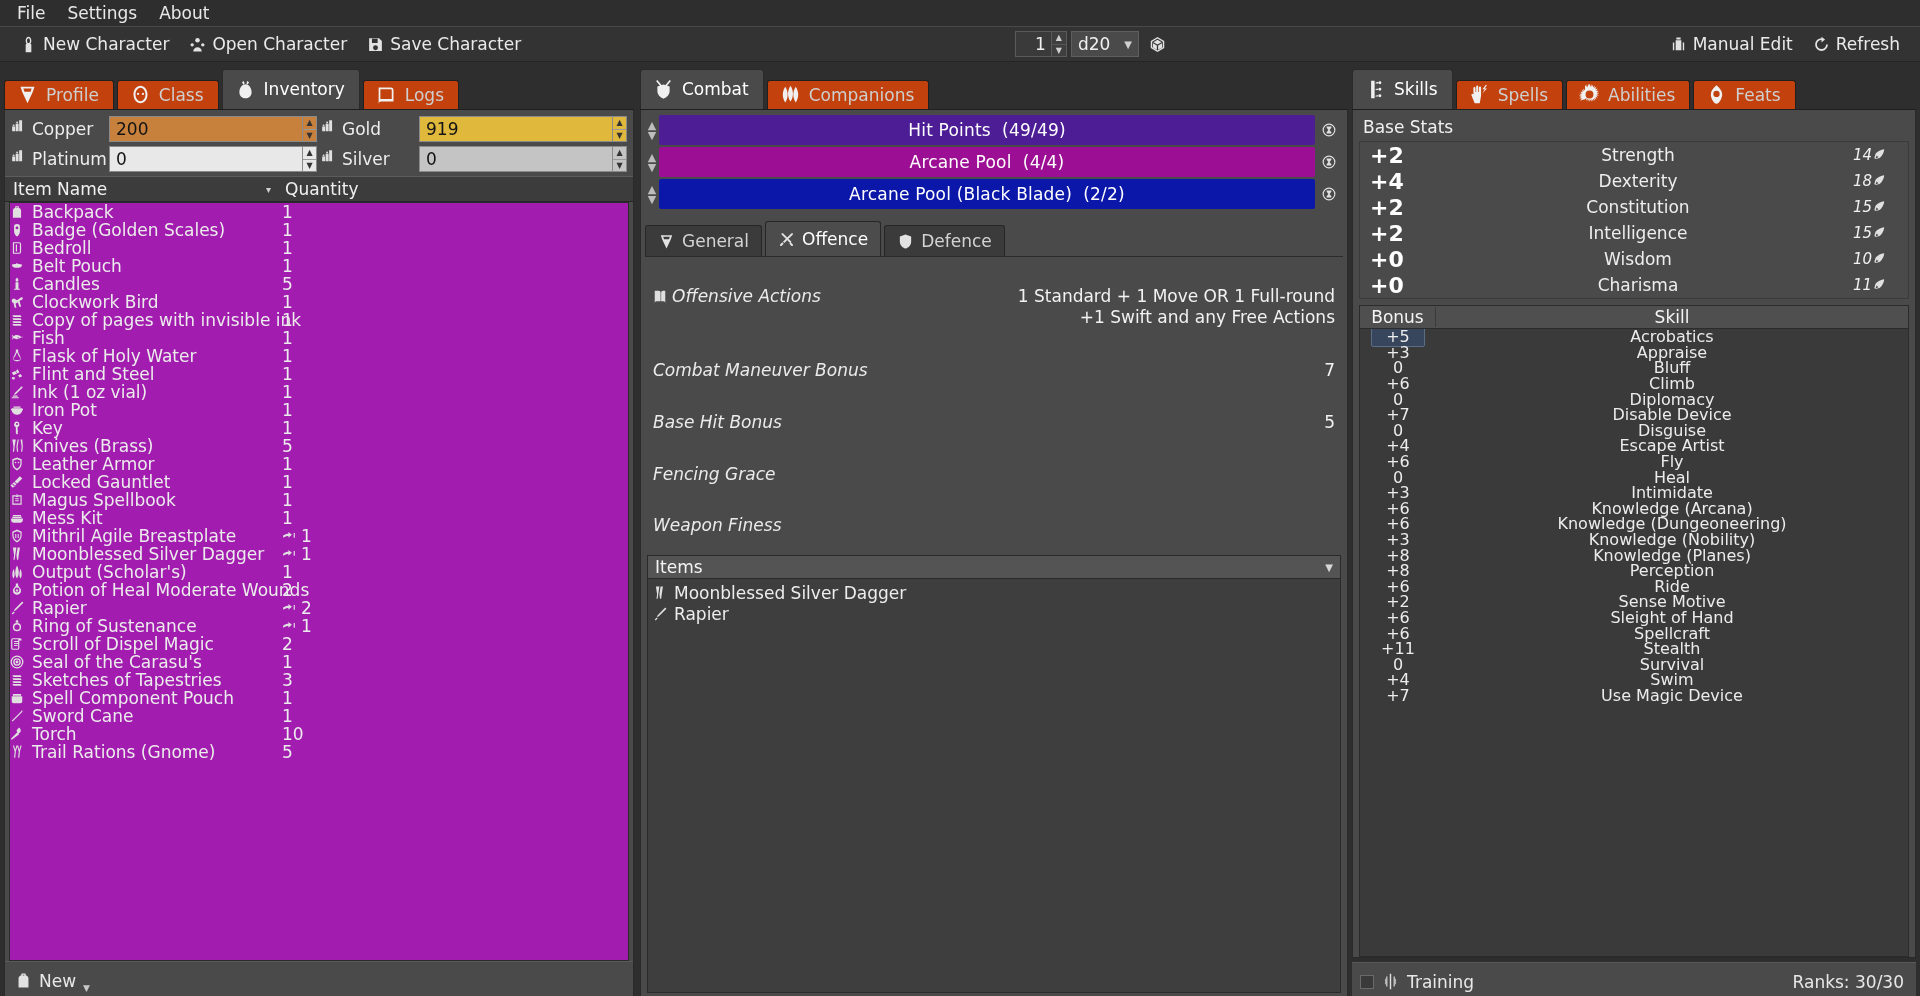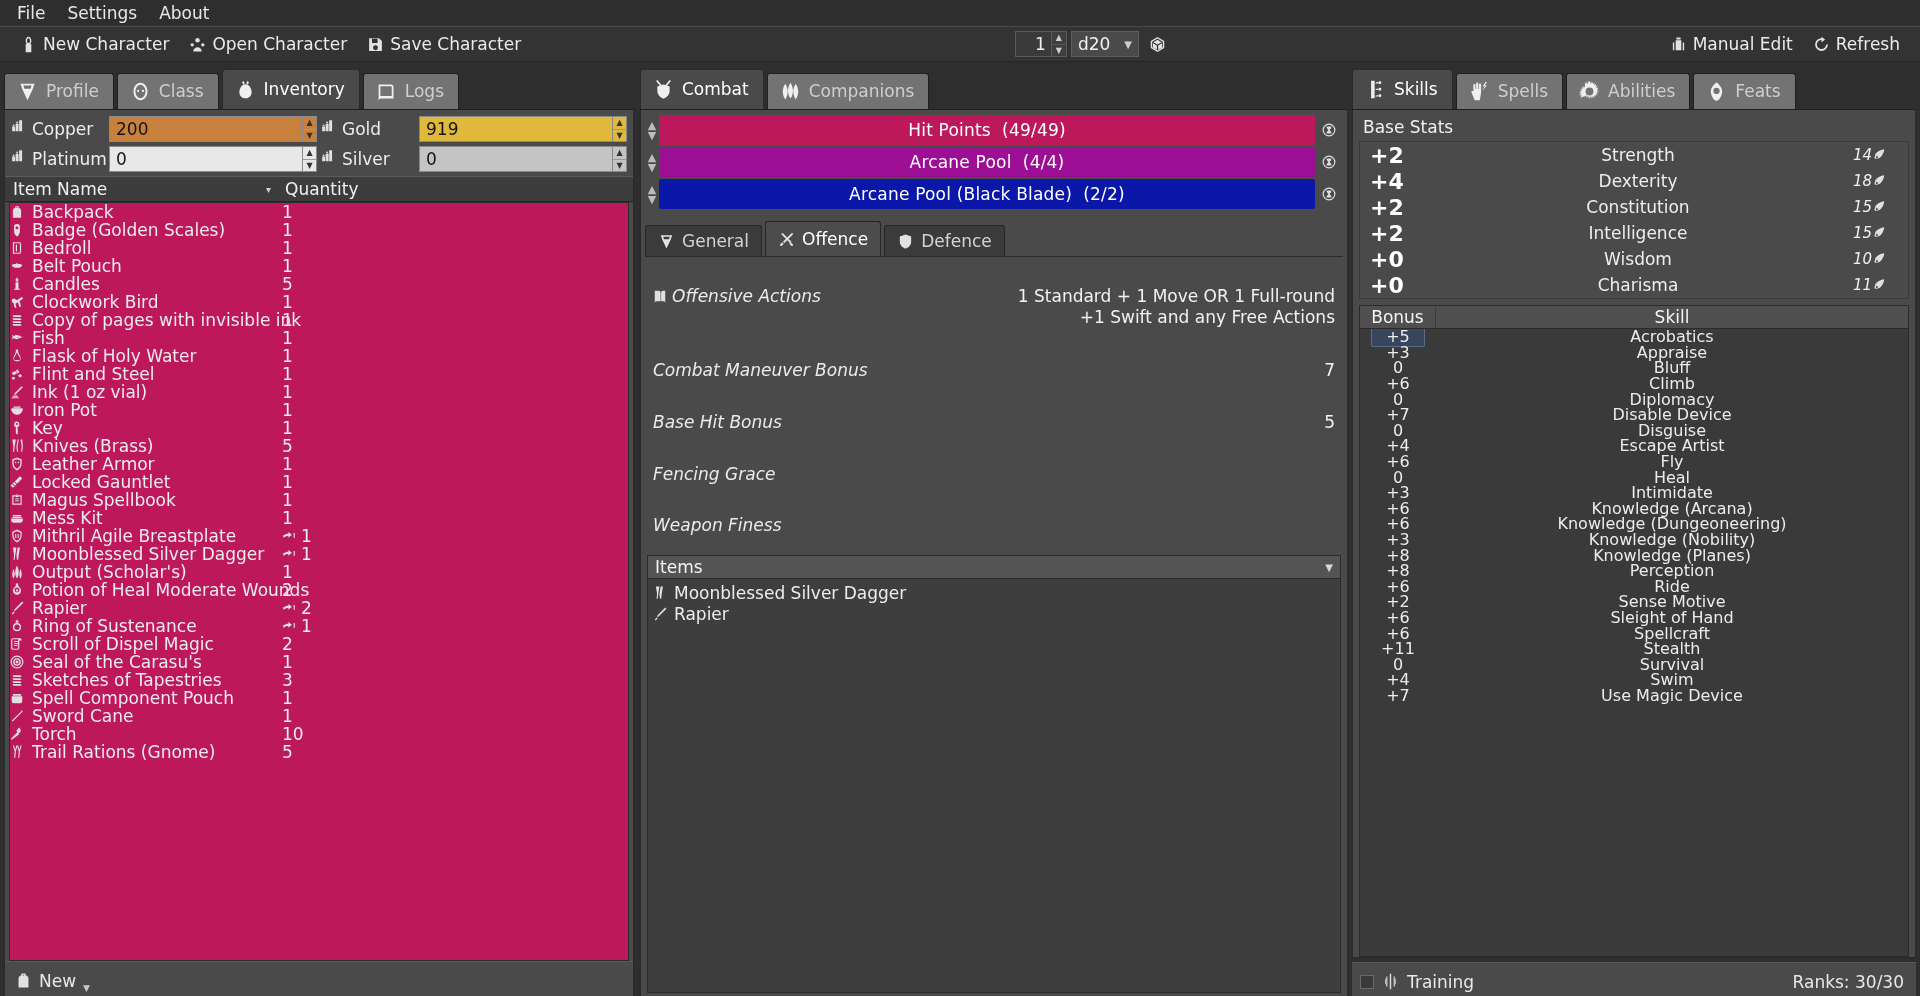--- a/index.html
+++ b/index.html
@@ -34,43 +34,43 @@
   .combo .ca { font-size:10px; color:#cfcfcf; }
 
   
   #main { display:flex; height:938px; align-items:stretch; }
   #left  { width:638px; display:flex; flex-direction:column; padding:4px 4px 0 4px;}
   #mid   { width:712px; display:flex; flex-direction:column; padding:4px 2px 0 2px;}
   #right { width:570px; display:flex; flex-direction:column; padding:4px 4px 0 2px;}
 
   
   .tabbar { display:flex; align-items:flex-end; height:44px; border-bottom:1px solid #1f1f1f; }
-  .tab { display:flex; align-items:center; gap:8px; padding:8px 14px 9px 12px; background:#737373;
+  .tab { display:flex; align-items:center; gap:8px; padding:8px 14px 9px 12px; background:#c2410c;
          border:1px solid #202020; border-bottom:none; color:#cfcfcf; font-size:17px; margin-right:3px;
-         border-radius:3px 3px 0 0; cursor:default; height:36px;}
+         border-radius:3px 3px 0 0; cursor:default; height:29px;}
   .tab.active { background:#4a4a4a; color:#ffffff; height:40px; border-color:#2a2a2a;}
 
   .pane { flex:1; background:#4a4a4a; border:1px solid #2a2a2a; border-top:none; display:flex; flex-direction:column; min-height:0;}
 
   
   .cur-grid { padding:6px 6px 4px 6px; display:grid; grid-template-columns:1fr 1fr; gap:4px 4px; }
   .cur-cell { display:flex; align-items:center; gap:6px; }
   .cur-label { width:92px; display:flex; align-items:flex-start; gap:7px; font-size:17px; color:#ededed;}
   .cur-field { flex:1; display:flex; height:26px; }
   .cur-input { flex:1; border:1px solid #8a8a8a; border-right:none; padding:0 6px; font-size:17px; line-height:24px; color:#141414;}
   .cur-spin { width:15px; border:1px solid #8a8a8a; display:flex; flex-direction:column;}
   .cur-spin div { flex:1; display:flex; align-items:center; justify-content:center; font-size:8px; color:#333;}
   .cur-spin div:first-child{border-bottom:1px solid #9a9a9a;}
 
   
   .tblhead { display:flex; background:#3c3c3c; border-top:1px solid #5c5c5c; border-bottom:1px solid #262626;
              font-size:17px; color:#f0f0f0; height:26px; align-items:center;}
   .th { padding:0 8px; position:relative; }
   .th.sorted::after{ content:"\25BE"; position:absolute; right:6px; top:50%; transform:translateY(-50%); font-size:10px; color:#cfcfcf;}
-  .tbody { flex:1; overflow:hidden; background:#be185d; border:1px solid #2b2b2b; margin:0 4px 0 4px; position:relative;}
+  .tbody { flex:1; overflow:hidden; background:#a21caf; border:1px solid #2b2b2b; margin:0 4px 0 4px; position:relative;}
   .trow { display:flex; align-items:center; height:18px; font-size:17px; color:#ececec; }
   .trow .ic { width:22px; text-align:center; font-size:14px; color:#e0e0e0; flex:none;}
   .trow .nm { flex:none; }
   .trow .qty { position:absolute; left:272px; display:flex; align-items:center; gap:5px;}
   .eqp { font-size:13px; color:#dedede; }
 
   .bottombar { height:38px; background:#4a4a4a; border-top:1px solid #5a5a5a; display:flex; align-items:center;
                padding:0 10px; gap:7px; font-size:17px;}
   .bottombar .mini { font-size:9px; color:#c8c8c8; align-self:flex-end; padding-bottom:6px;}
 
@@ -725,21 +725,21 @@
       </div>
     </div>
 
     <div class="pane">
       <div style="padding:3px 0 2px 0;" id="resbars">
           <div class="resrow">
             <div class="res-arrows">
               <span>▲</span>
               <span>▼</span>
             </div>
-            <div class="res-bar" style="background:#be185d"><span>Hit Points</span>&nbsp;&nbsp;<span>(49/49)</span></div>
+            <div class="res-bar" style="background:#4c1d95"><span>Hit Points</span>&nbsp;&nbsp;<span>(49/49)</span></div>
             <div class="res-reset">
               <svg class="ic-svg-sm" viewBox="0 0 24 24">
                 <path d="M12 1a11 11 0 100 22 11 11 0 000-22zm0 2a9 9 0 110 18 9 9 0 010-18zm-4 3h8v2l-3 4 3 4v2H8v-2l3-4-3-4V6z"></path>
               </svg>
             </div>
           </div>
           <div class="resrow">
             <div class="res-arrows">
               <span>▲</span>
               <span>▼</span>

